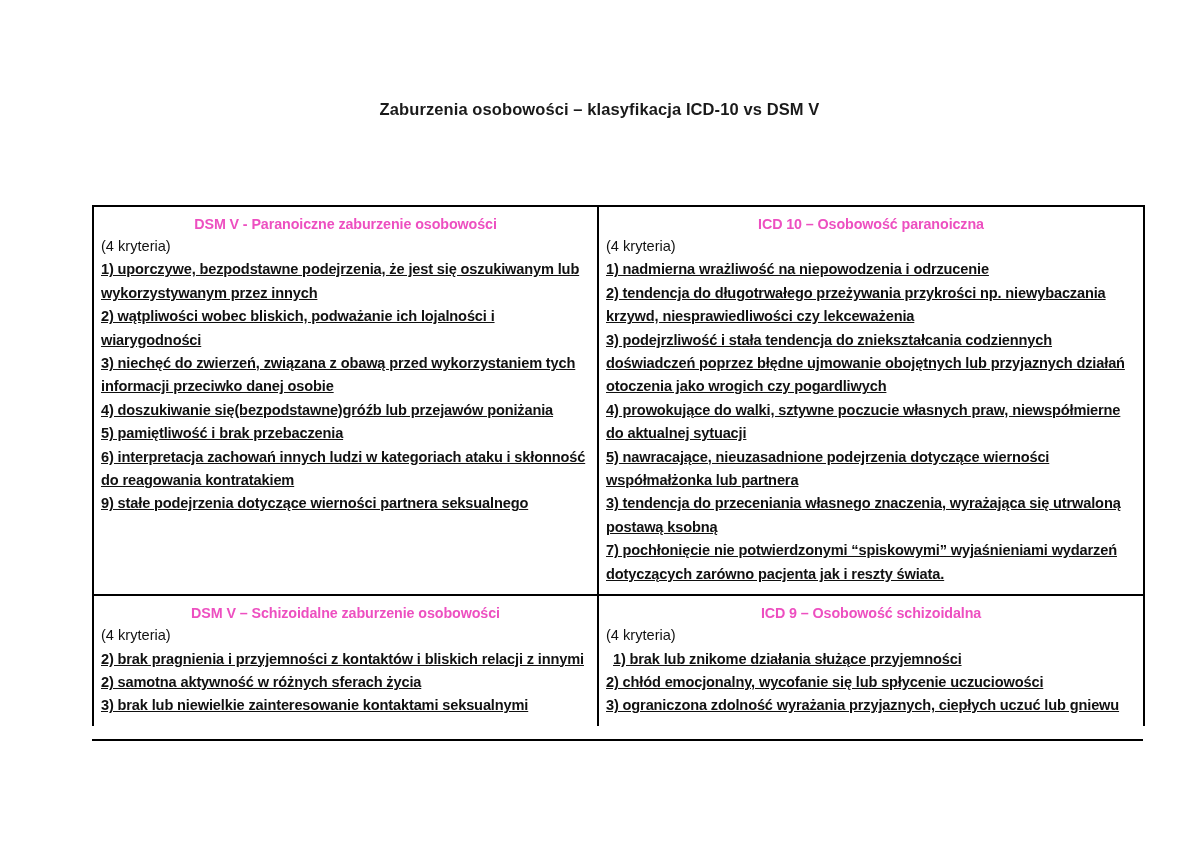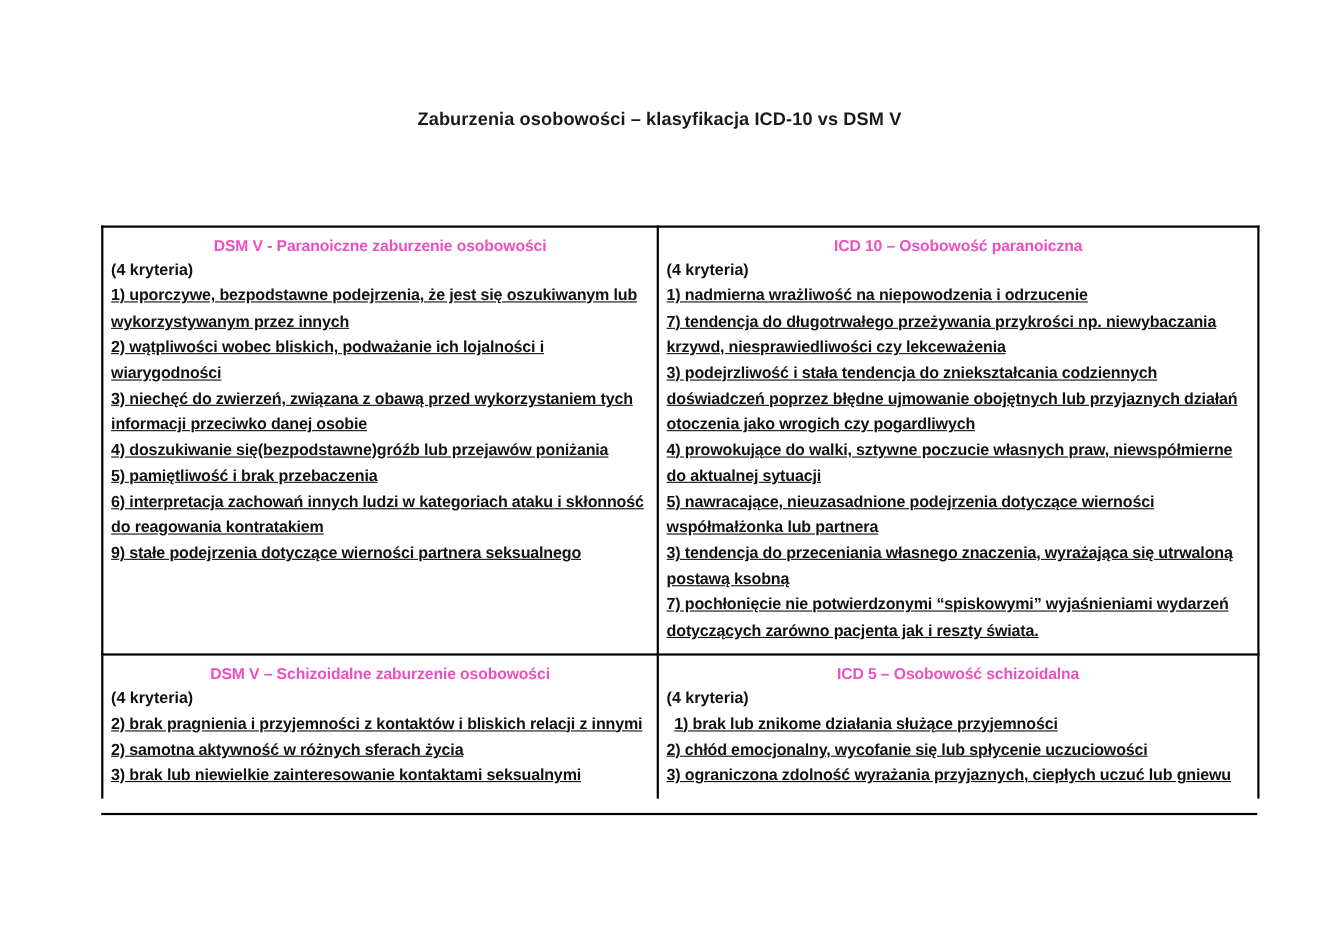--- a/index.html
+++ b/index.html
@@ -56,21 +56,21 @@
     font-size: 14.3px;
     font-weight: bold;
     letter-spacing: -0.1px;
     padding: 9px 6px 3px 6px;
   }
   .cell-body {
     padding: 0 7px 8px 7px;
   }
   .crit-label {
     font-size: 14.6px;
-    font-weight: bold;
+    font-weight: normal;
     color: #111111;
     line-height: 23.4px;
     white-space: nowrap;
   }
   .crit-list {
     list-style: none;
     margin: 0;
     padding: 0;
   }
   .crit-list li {
@@ -135,21 +135,21 @@
               <li>9) stałe podejrzenia dotyczące wierności partnera seksualnego</li>
             </ul>
           </div>
         </td>
         <td>
           <div class="cell-header">ICD 10 – Osobowość paranoiczna</div>
           <div class="cell-body">
             <div class="crit-label">(4 kryteria)</div>
             <ul class="crit-list">
               <li>1) nadmierna wrażliwość na niepowodzenia i odrzucenie</li>
-              <li>7) tendencja do długotrwałego przeżywania przykrości np. niewybaczania krzywd, niesprawiedliwości czy lekceważenia</li>
+              <li>2) tendencja do długotrwałego przeżywania przykrości np. niewybaczania krzywd, niesprawiedliwości czy lekceważenia</li>
               <li>3) podejrzliwość i stała tendencja do zniekształcania codziennych doświadczeń poprzez błędne ujmowanie obojętnych lub przyjaznych działań otoczenia jako wrogich czy pogardliwych</li>
               <li>4) prowokujące do walki, sztywne poczucie własnych praw, niewspółmierne do aktualnej sytuacji</li>
               <li>5) nawracające, nieuzasadnione podejrzenia dotyczące wierności współmałżonka lub partnera</li>
               <li>3) tendencja do przeceniania własnego znaczenia, wyrażająca się utrwaloną postawą ksobną</li>
               <li>7) pochłonięcie nie potwierdzonymi “spiskowymi” wyjaśnieniami wydarzeń dotyczących zarówno pacjenta jak i reszty świata.</li>
             </ul>
           </div>
         </td>
       </tr>
       <tr class="row-bottom">
@@ -158,21 +158,21 @@
           <div class="cell-body">
             <div class="crit-label">(4 kryteria)</div>
             <ul class="crit-list">
               <li>2) brak pragnienia i przyjemności z kontaktów i bliskich relacji z innymi</li>
               <li>2) samotna aktywność w różnych sferach życia</li>
               <li>3) brak lub niewielkie zainteresowanie kontaktami seksualnymi</li>
             </ul>
           </div>
         </td>
         <td>
-          <div class="cell-header">ICD 5 – Osobowość schizoidalna</div>
+          <div class="cell-header">ICD 9 – Osobowość schizoidalna</div>
           <div class="cell-body">
             <div class="crit-label">(4 kryteria)</div>
             <ul class="crit-list">
               <li class="indented">1) brak lub znikome działania służące przyjemności</li>
               <li>2) chłód emocjonalny, wycofanie się lub spłycenie uczuciowości</li>
               <li>3) ograniczona zdolność wyrażania przyjaznych, ciepłych uczuć lub gniewu</li>
             </ul>
           </div>
         </td>
       </tr>

